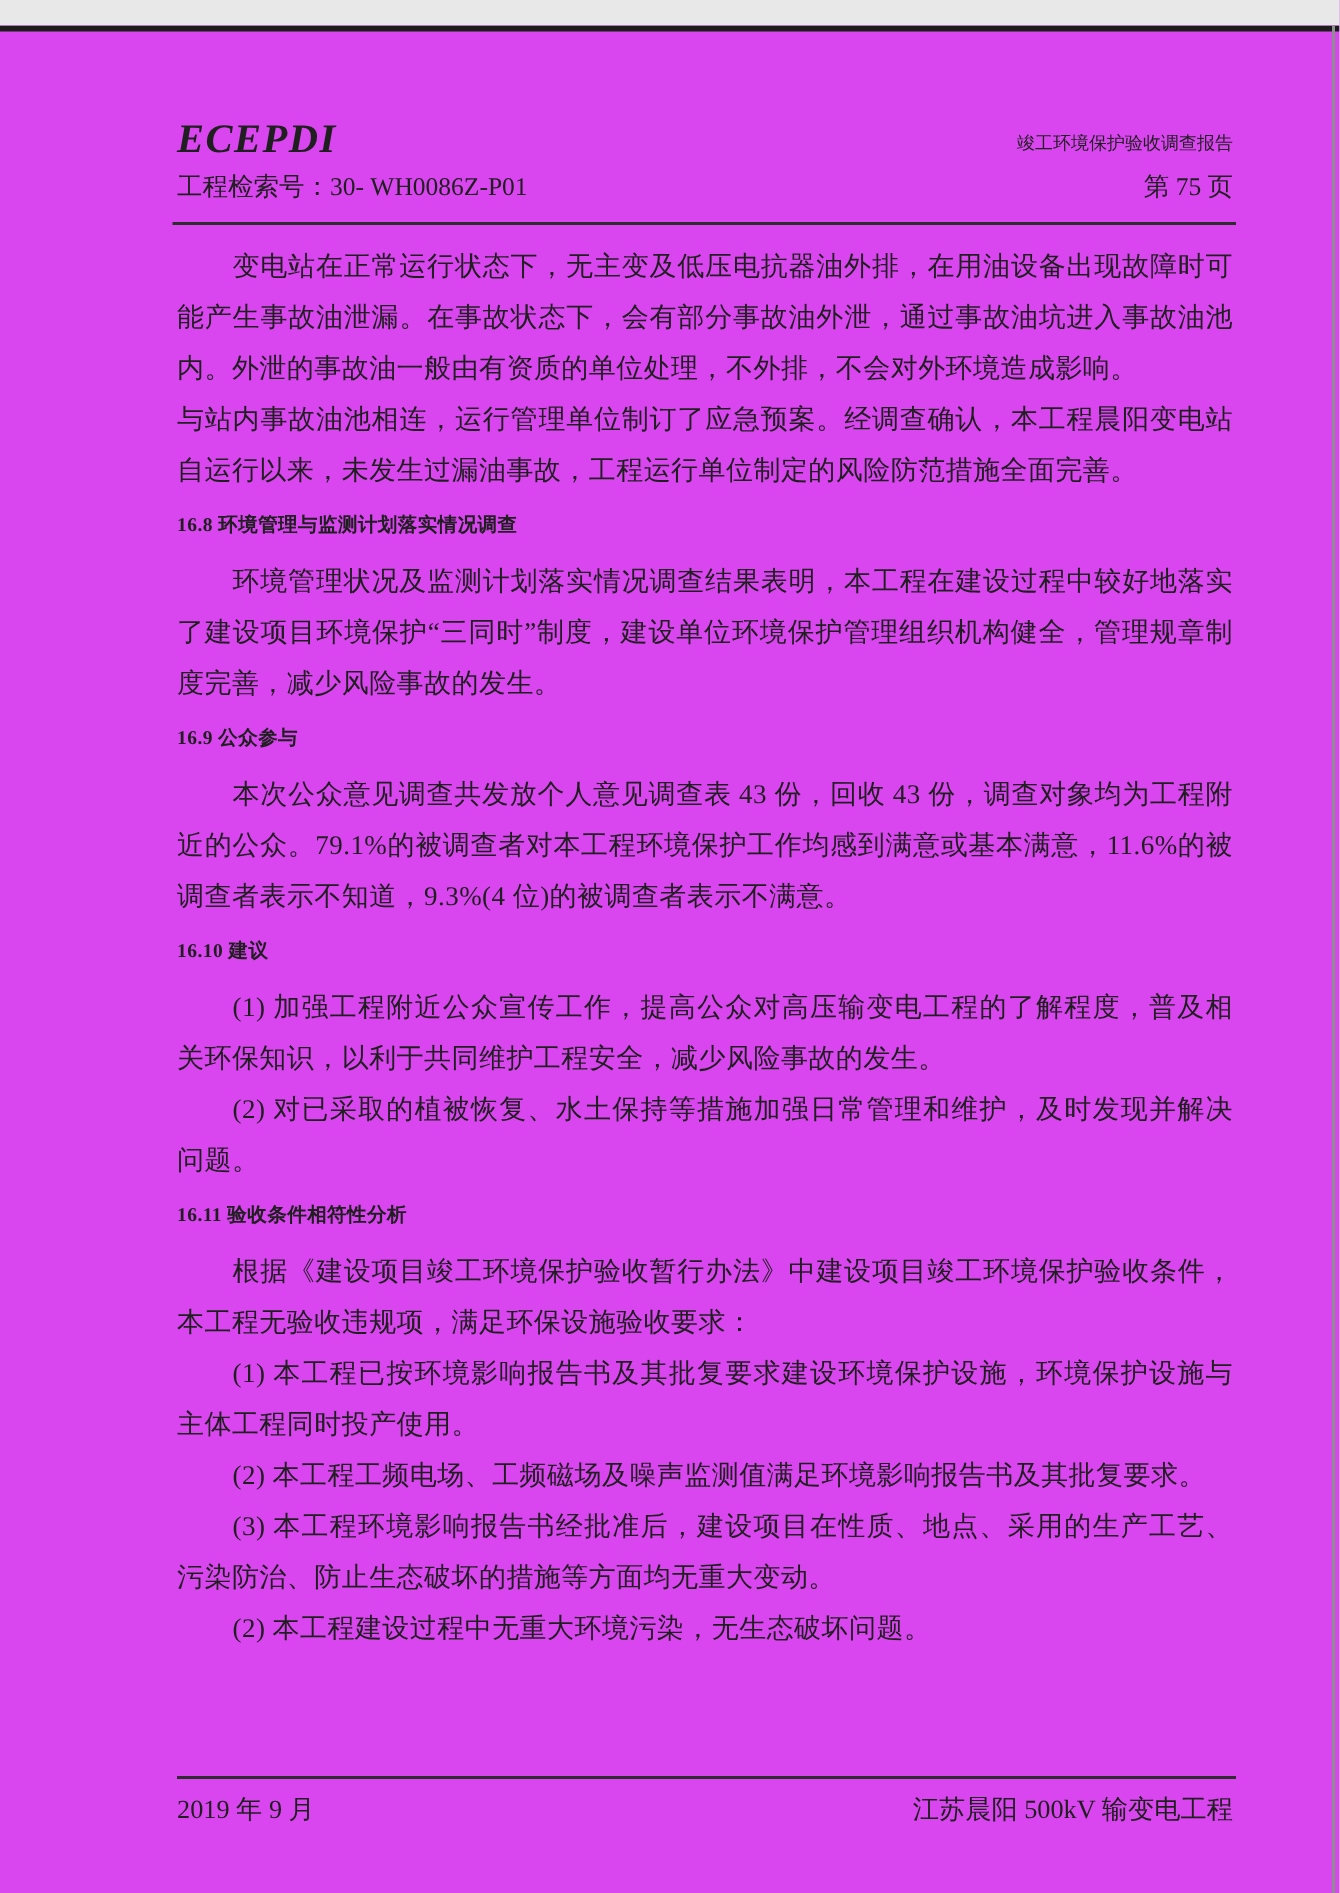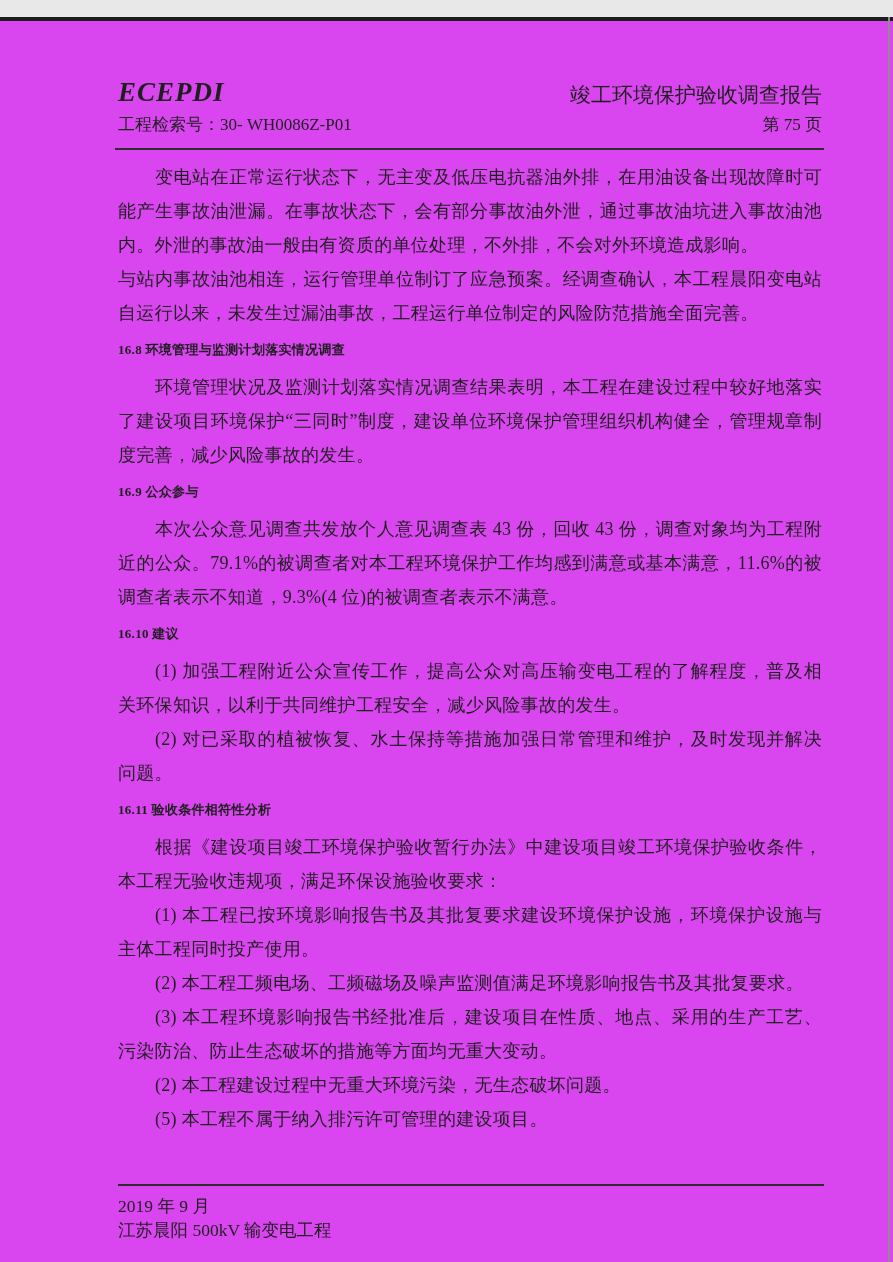--- a/index.html
+++ b/index.html
@@ -34,21 +34,21 @@
     align-items: flex-end;
   }
   .logo {
     font-size: 27px;
     font-weight: bold;
     font-style: italic;
     letter-spacing: 1px;
     line-height: 30px;
   }
   .report-title {
-    font-size: 21px;
+    font-size: 12px;
     line-height: 24px;
   }
   .header-row2 {
     position: absolute;
     left: 118px; right: 71px; top: 96px;
     display: flex;
     justify-content: space-between;
     font-size: 17px;
     line-height: 24px;
   }
@@ -81,21 +81,20 @@
     height: 2px;
     background: #2d2d2d;
   }
   .footer-row {
     position: absolute;
     left: 118px; right: 71px; top: 1177px;
     display: flex;
     justify-content: space-between;
     font-size: 17.5px;
     line-height: 24px;
-    flex-direction: column;
   }
 </style>
 </head>
 <body>
 
 <div class="page">
   <div class="top-border"></div>
   <div class="right-border"></div>
 
   <div class="header-row1">
@@ -119,21 +118,20 @@
       <p class="para indent">本次公众意见调查共发放个人意见调查表 43 份，回收 43 份，调查对象均为工程附近的公众。79.1%的被调查者对本工程环境保护工作均感到满意或基本满意，11.6%的被调查者表示不知道，9.3%(4 位)的被调查者表示不满意。</p>
       <h2 class="heading">16.10 建议</h2>
       <p class="para indent">(1) 加强工程附近公众宣传工作，提高公众对高压输变电工程的了解程度，普及相关环保知识，以利于共同维护工程安全，减少风险事故的发生。</p>
       <p class="para indent">(2) 对已采取的植被恢复、水土保持等措施加强日常管理和维护，及时发现并解决问题。</p>
       <h2 class="heading">16.11 验收条件相符性分析</h2>
       <p class="para indent">根据《建设项目竣工环境保护验收暂行办法》中建设项目竣工环境保护验收条件，本工程无验收违规项，满足环保设施验收要求：</p>
       <p class="para indent">(1) 本工程已按环境影响报告书及其批复要求建设环境保护设施，环境保护设施与主体工程同时投产使用。</p>
       <p class="para indent">(2) 本工程工频电场、工频磁场及噪声监测值满足环境影响报告书及其批复要求。</p>
       <p class="para indent">(3) 本工程环境影响报告书经批准后，建设项目在性质、地点、采用的生产工艺、污染防治、防止生态破坏的措施等方面均无重大变动。</p>
       <p class="para indent">(2) 本工程建设过程中无重大环境污染，无生态破坏问题。</p>
-      <p class="para indent">(5) 本工程不属于纳入排污许可管理的建设项目。</p>
     </div>
 
   <div class="footer-rule"></div>
 
   <div class="footer-row">
     <span>2019 年 9 月</span>
     <span>江苏晨阳 500kV 输变电工程</span>
   </div>
 </div>
 

